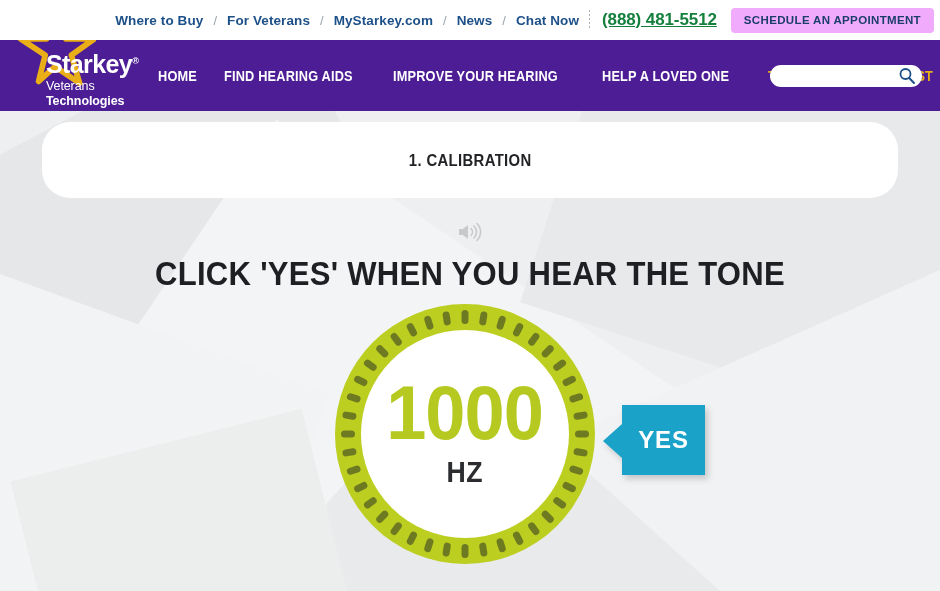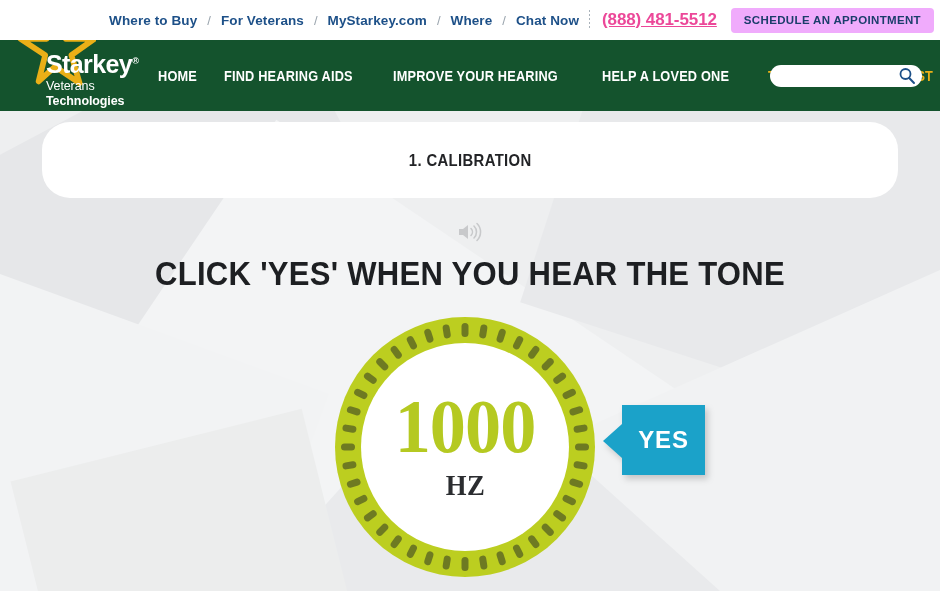--- a/index.html
+++ b/index.html
@@ -27,36 +27,36 @@
     letter-spacing: .1px; text-decoration: none; white-space: nowrap;
     font-family: "Liberation Sans", sans-serif;
     padding: 0 2px;
   }
   .util-sep { color: #9aa4ad; font-size: 13px; padding: 0 8px; }
   .util-divider {
     width: 1px; height: 20px; margin: 0 12px 0 8px;
     background: repeating-linear-gradient(to bottom, #a9b2ba 0 2px, transparent 2px 4px);
   }
   .util-phone {
-    color: #ec4899; font-size: 17px; font-weight: bold; white-space: nowrap;
+    color: #15803d; font-size: 17px; font-weight: bold; white-space: nowrap;
     letter-spacing: -.1px;
   }
   .util-cta {
     margin-left: 14px;
     background: #f0abfc; color: #1b3d6b;
     font-size: 11.5px; font-weight: bold; letter-spacing: .35px;
     padding: 6px 13px 7px; border: none; border-radius: 4px;
     font-family: "Liberation Sans", sans-serif; cursor: pointer;
     white-space: nowrap;
   }
 
   
   .navbar {
     position: absolute; top: 40px; left: 0; width: 940px; height: 71px;
-    background: #14532d; z-index: 4;
+    background: #4c1d95; z-index: 4;
   }
   .logo-wrap {
     position: absolute; left: 8px; top: -40px; width: 160px; height: 111px;
     z-index: 6;
   }
   .logo-tab {
     position: absolute; left: 38px; top: 0; width: 30px; height: 40px;
     background: #1d5088;
     clip-path: polygon(0 100%, 50% 0, 100% 100%);
   }
@@ -165,22 +165,22 @@
     width: 26px; height: 20px; z-index: 2; opacity: .45;
   }
   .headline {
     position: absolute; top: 255px; left: 0; width: 940px;
     text-align: center; z-index: 2;
     font-size: 33px; font-weight: bold; color: #1d1f22;
     letter-spacing: .3px; transform: scaleX(.94);
   }
 
   .dial-wrap {
-    position: absolute; top: 311px; left: 329px;
-    width: 272px; height: 272px; z-index: 2; font-family: Liberation Serif, serif;
+    position: absolute; top: 298px; left: 329px;
+    width: 272px; height: 272px; z-index: 2;
   }
   .dial-svg { position: absolute; left: 0; top: 0; }
   .dial-center {
     position: absolute; left: 0; top: 0; width: 272px; height: 272px;
     display: flex; flex-direction: column;
     align-items: center; justify-content: center;
   }
   .dial-freq {
     font-size: 76px; font-weight: bold; color: #b5c921;
     line-height: .9; letter-spacing: -1px; transform: scaleX(.95);
@@ -228,21 +228,21 @@
 
       <a class="util-link" href="#">Where to Buy</a>
       <span class="util-sep">/</span>
 
       <a class="util-link" href="#">For Veterans</a>
       <span class="util-sep">/</span>
 
       <a class="util-link" href="#">MyStarkey.com</a>
       <span class="util-sep">/</span>
 
-      <a class="util-link" href="#">Where</a>
+      <a class="util-link" href="#">News</a>
       <span class="util-sep">/</span>
 
       <a class="util-link" href="#">Chat Now</a>
 
       <span class="util-divider"></span>
 
       <a class="util-phone" href="#">(888) 481-5512</a>
 
       <button class="util-cta">SCHEDULE AN APPOINTMENT</button>
     </div>

